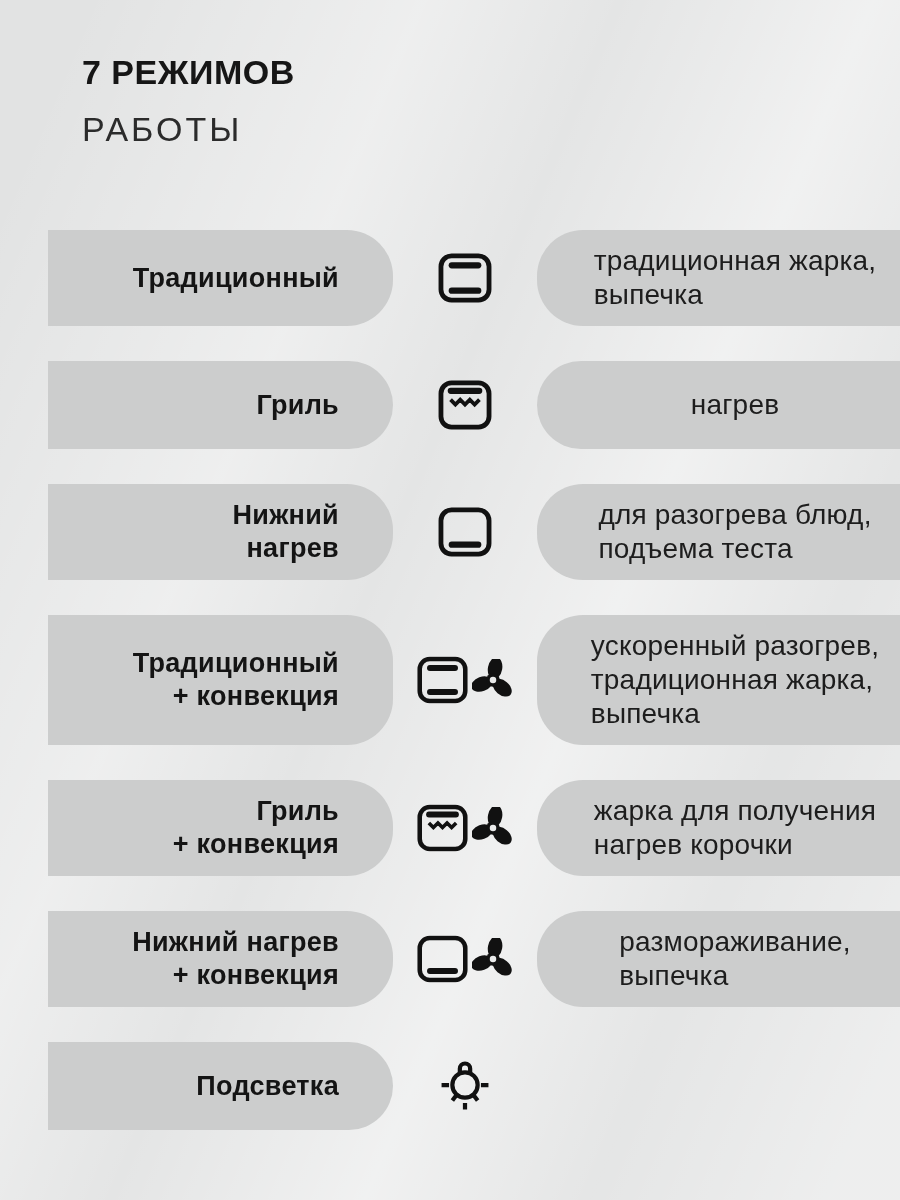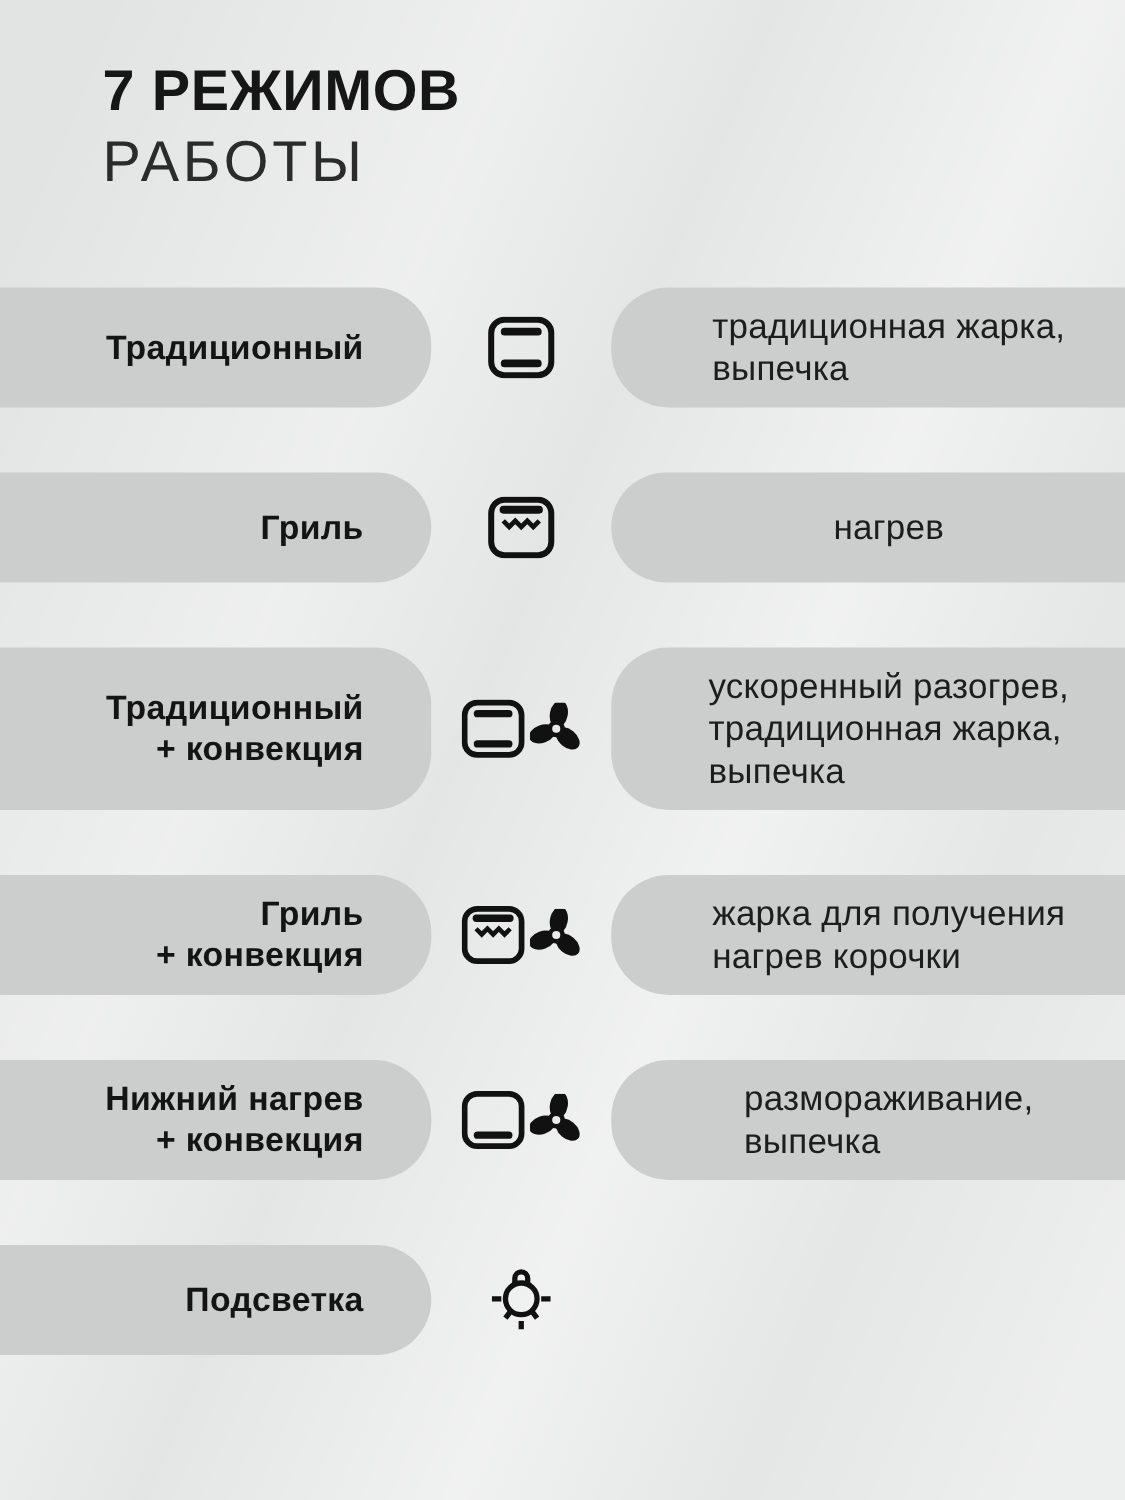--- a/index.html
+++ b/index.html
@@ -12,24 +12,24 @@
         rgba(255,255,255,0.42) 30%,
         rgba(255,255,255,0.08) 44%,
         rgba(255,255,255,0.50) 62%,
         rgba(255,255,255,0.10) 78%,
         rgba(255,255,255,0.40) 95%),
       #e2e3e3;
   }
   .page{position:relative;width:900px;height:1200px;}
 
   .title{margin:44px 0 0 82px;}
-  .title-l1{font-size:46px;font-weight:700;line-height:57px;color:#161616;letter-spacing:0.5px;}
-  .title-l2{font-size:46px;font-weight:400;line-height:57px;color:#2b2b2b;letter-spacing:3px;}
-
-  .rows{margin-top:72px;display:flex;flex-direction:column;gap:52px;}
+  .title-l1{font-size:34px;font-weight:700;line-height:57px;color:#161616;letter-spacing:0.5px;}
+  .title-l2{font-size:34px;font-weight:400;line-height:57px;color:#2b2b2b;letter-spacing:3px;}
+
+  .rows{margin-top:72px;display:flex;flex-direction:column;gap:35px;margin-left:48px;}
   .row{display:flex;align-items:stretch;}
 
   .pill{background:#cccdcd;box-sizing:border-box;display:flex;align-items:center;}
   .pill-left{
     width:345px;min-height:88px;flex-shrink:0;
     border-radius:0 46px 46px 0;
     justify-content:flex-end;
     padding:14px 54px 14px 20px;
   }
   .label{
@@ -125,20 +125,35 @@
       <div class="icon-col">
         <svg class="oven-icon" viewBox="0 0 56 52">
             <use href="#sym-oven-grill"></use>
           </svg>
       </div>
       <div class="pill pill-right">
         <span class="desc">нагрев</span>
       </div>
     </div>
 
+    <div class="row">
+      <div class="pill pill-left">
+        <span class="label">Нижний
+нагрев</span>
+      </div>
+      <div class="icon-col">
+        <svg class="oven-icon" viewBox="0 0 56 52">
+            <use href="#sym-oven-b"></use>
+          </svg>
+      </div>
+      <div class="pill pill-right">
+        <span class="desc">для разогрева блюд,
+подъема теста</span>
+      </div>
+    </div>
 
     <div class="row">
       <div class="pill pill-left">
         <span class="label">Традиционный
 + конвекция</span>
       </div>
       <div class="icon-col">
         <svg class="oven-icon small" viewBox="0 0 56 52">
             <use href="#sym-oven-tb"></use>
           </svg>

